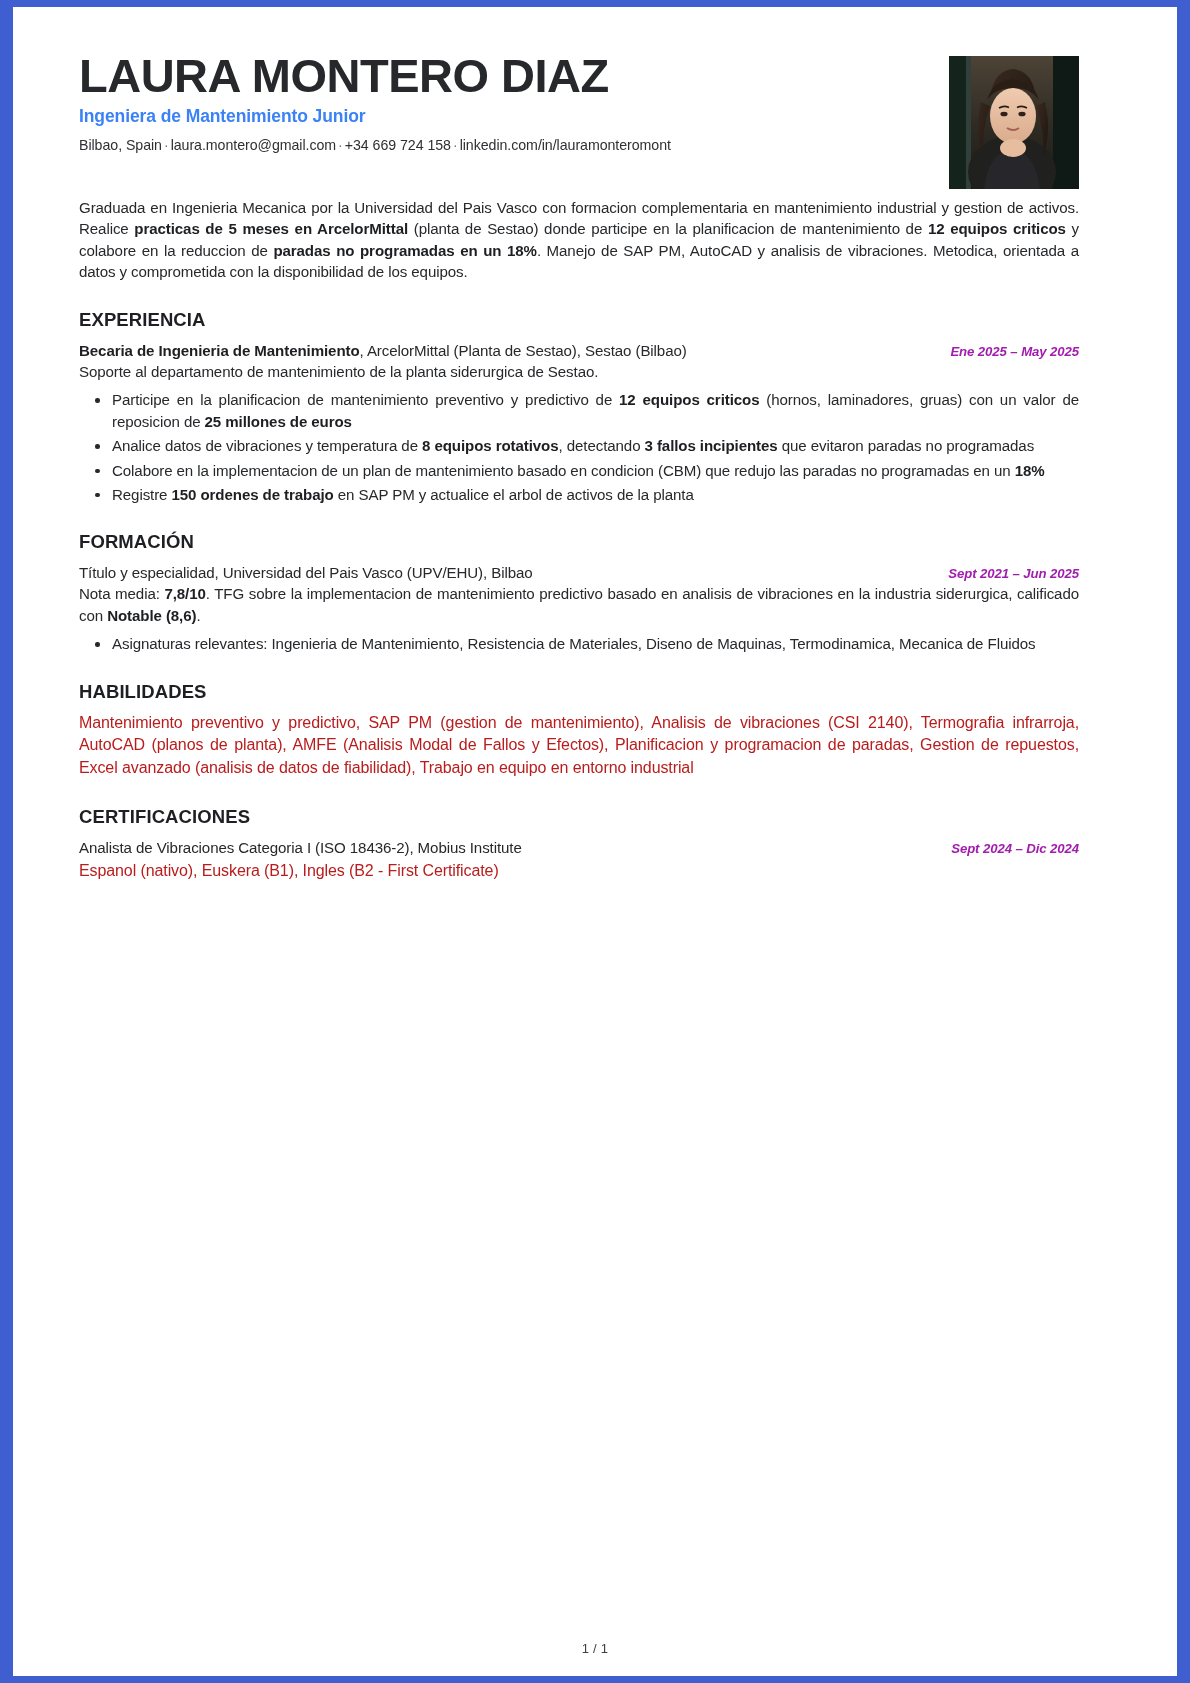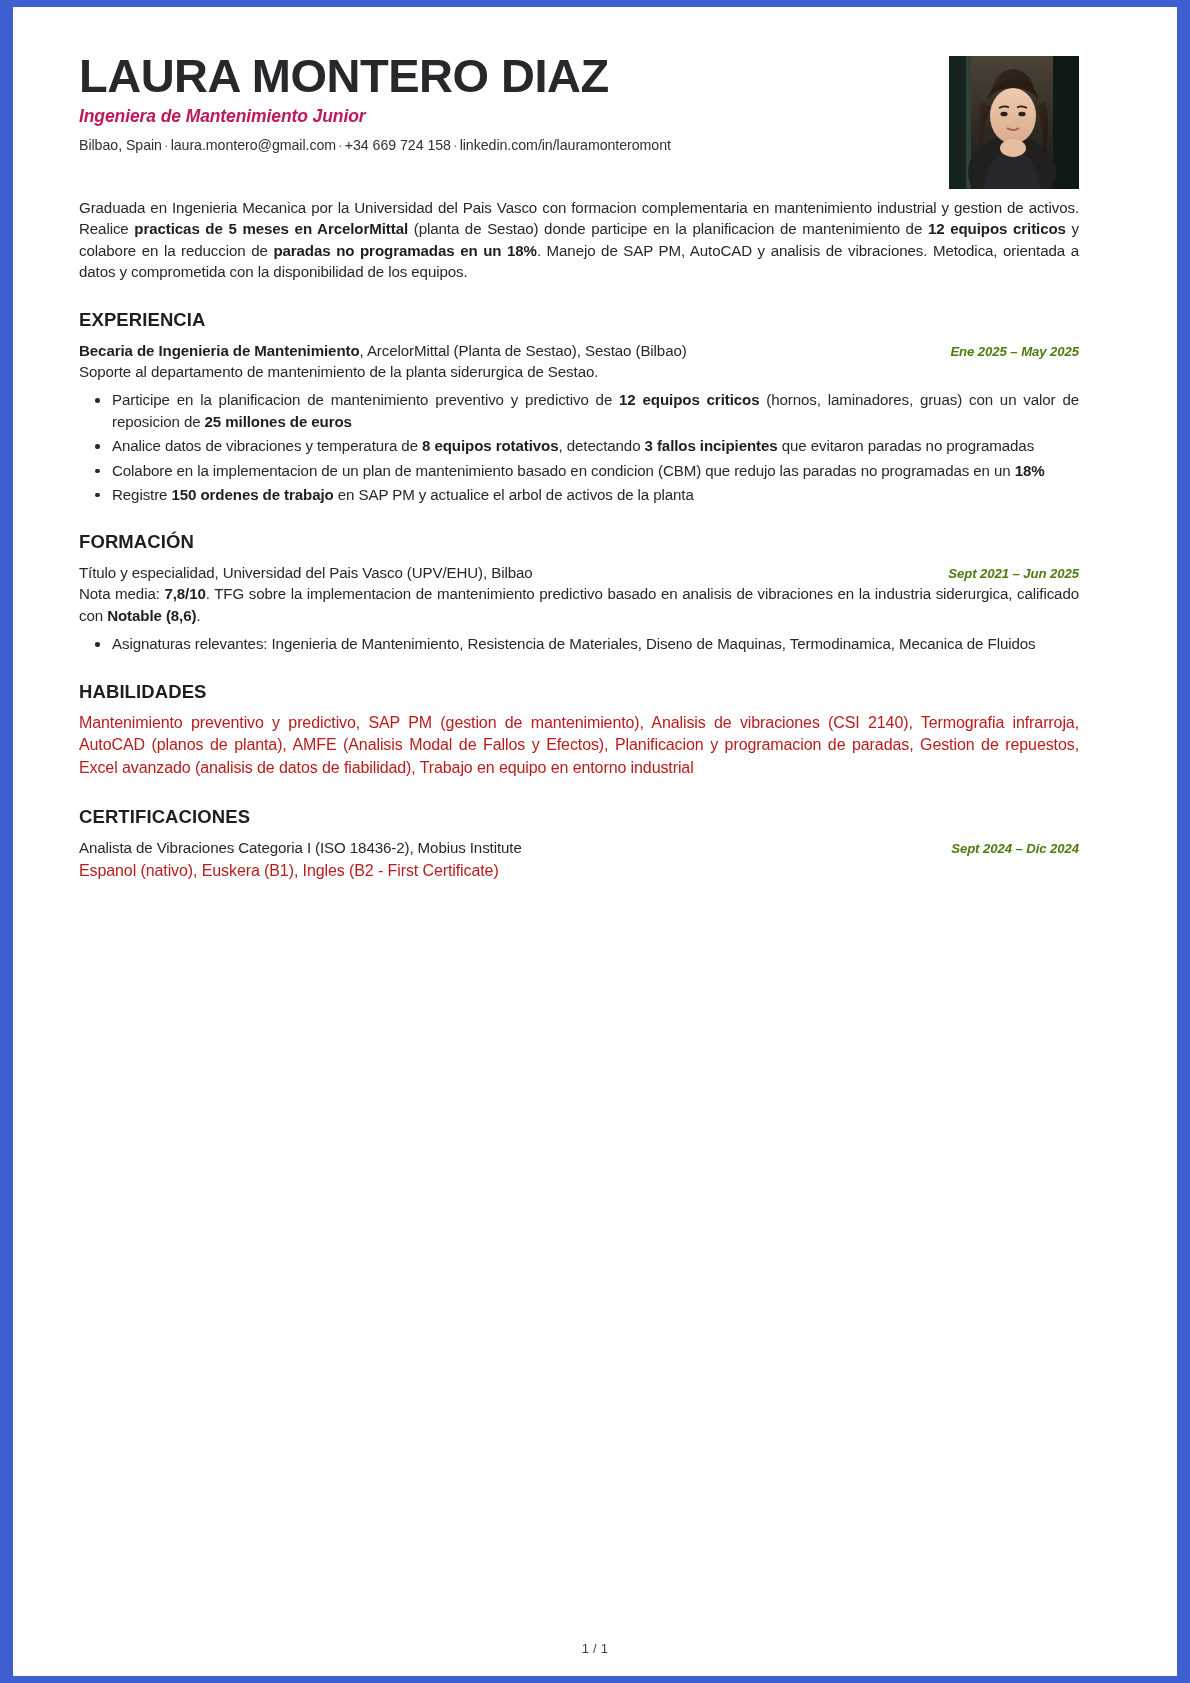--- a/index.html
+++ b/index.html
@@ -40,24 +40,23 @@
     font-weight: 700;
     letter-spacing: -0.5px;
     color: #26282b;
     line-height: 1.08;
     margin: 0 0 4px 0;
     white-space: nowrap;
   }
   .headline {
     font-size: 17.5px;
     font-weight: 700;
-    color: #be185d;
+    color: #3b82f6;
     margin: 0 0 9px 0;
     letter-spacing: -0.1px;
-    font-style: italic;
   }
   .contact {
     font-size: 14.2px;
     color: #2e3033;
     letter-spacing: -0.05px;
     line-height: 1.3;
   }
   .contact .sep {
     color: #6d7278;
     padding: 0 2px;
@@ -106,21 +105,21 @@
     font-size: 15.1px;
     color: #26282b;
     line-height: 1.4;
     letter-spacing: -0.1px;
     text-align: right;
   }
   .entry-date {
     font-size: 13.2px;
     font-style: italic;
     font-weight: 700;
-    color: #4d7c0f;
+    color: #a21caf;
     white-space: nowrap;
     letter-spacing: -0.1px;
   }
   .entry-sub {
     font-size: 15.1px;
     color: #26282b;
     line-height: 1.42;
     letter-spacing: -0.1px;
     text-align: justify;
   }

